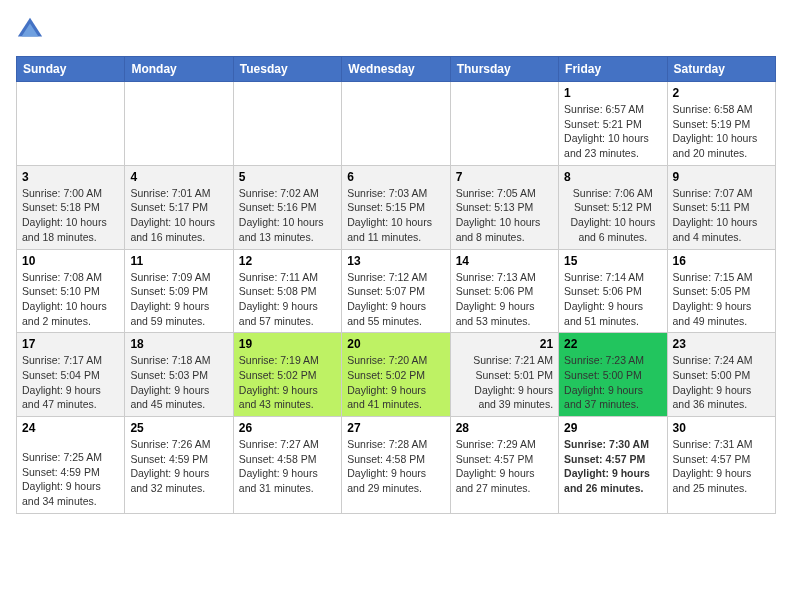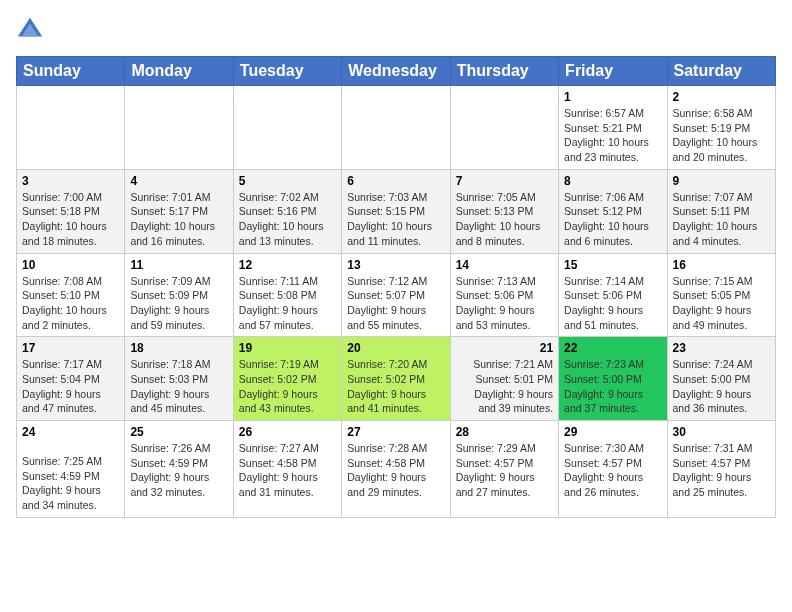--- a/index.html
+++ b/index.html
@@ -47,21 +47,21 @@
     .calendar {
       width: 100%;
       border-collapse: collapse;
       font-size: 11px;
     }
     .calendar th {
       background: #4472c4;
       color: #fff;
       text-align: left;
       padding: 5px 6px;
-      font-size: 16px;
+      font-size: 12px;
       border: 1px solid #3a62b0;
     }
     .calendar td {
       border: 1px solid #ccc;
       vertical-align: top;
       padding: 4px 5px;
       width: calc(100% / 7);
       height: 80px;
       background: #fff;
     }
@@ -161,21 +161,21 @@
 Daylight: 10 hours and 11 minutes.</div>
         </td>
         <td style="background: rgb(242, 242, 242);">
           <span class="day-num">7</span>
           <div class="day-info" style="white-space: pre-line;">Sunrise: 7:05 AM
 Sunset: 5:13 PM
 Daylight: 10 hours and 8 minutes.</div>
         </td>
         <td style="background: rgb(242, 242, 242);">
           <span class="day-num">8</span>
-          <div class="day-info" style="white-space: pre-line;">Sunrise: 7:06 AM
+          <div class="day-info" style="white-space: pre-line; text-align: center;">Sunrise: 7:06 AM
 Sunset: 5:12 PM
 Daylight: 10 hours and 6 minutes.</div>
         </td>
         <td style="background: rgb(242, 242, 242);">
           <span class="day-num">9</span>
           <div class="day-info" style="white-space: pre-line;">Sunrise: 7:07 AM
 Sunset: 5:11 PM
 Daylight: 10 hours and 4 minutes.</div>
         </td>
       </tr>
@@ -293,21 +293,21 @@
 Daylight: 9 hours and 29 minutes.</div>
         </td>
         <td>
           <span class="day-num">28</span>
           <div class="day-info" style="white-space: pre-line;">Sunrise: 7:29 AM
 Sunset: 4:57 PM
 Daylight: 9 hours and 27 minutes.</div>
         </td>
         <td>
           <span class="day-num">29</span>
-          <div class="day-info" style="white-space: pre-line;">Sunrise: 7:30 AM
+          <div class="day-info" style="white-space: pre-line; font-weight: bold;">Sunrise: 7:30 AM
 Sunset: 4:57 PM
 Daylight: 9 hours and 26 minutes.</div>
         </td>
         <td>
           <span class="day-num">30</span>
           <div class="day-info" style="white-space: pre-line;">Sunrise: 7:31 AM
 Sunset: 4:57 PM
 Daylight: 9 hours and 25 minutes.</div>
         </td>
       </tr>

